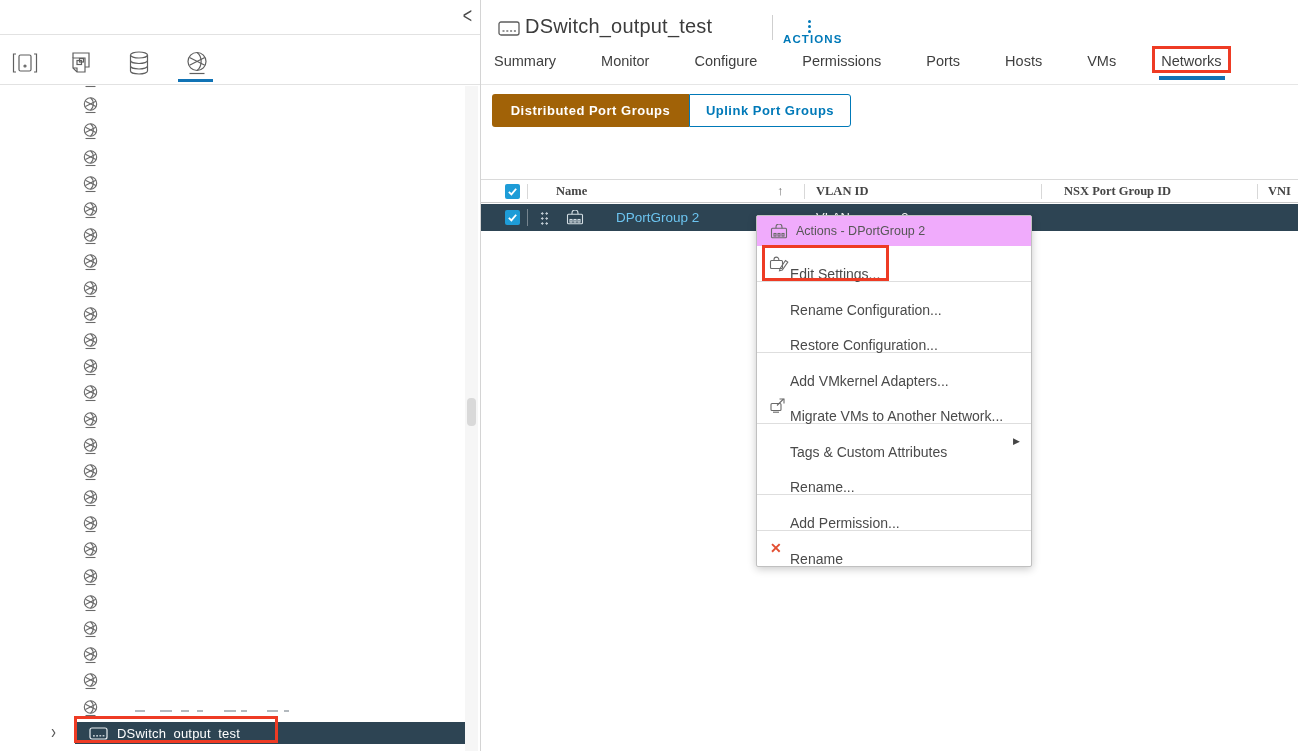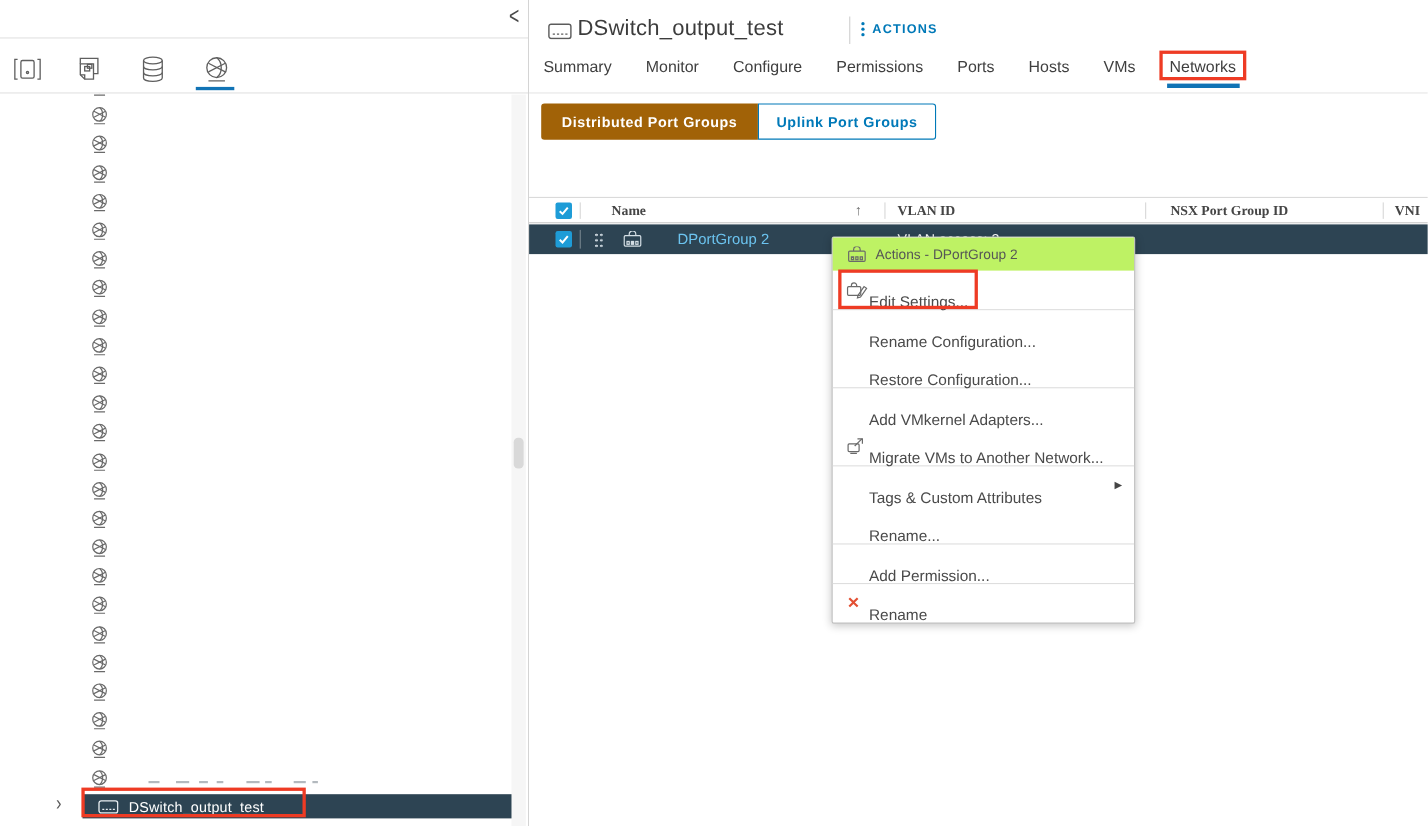--- a/index.html
+++ b/index.html
@@ -26,26 +26,26 @@
   .sb-selected-label { margin-left:9px; color:#ffffff; font-size:13px; letter-spacing:.2px; }
   .sb-expander { position:absolute; left:51px; top:722px; font-size:15px; color:#5a5a5a; z-index:5; cursor:pointer; transform:scaleY(1.3); }
   .sb-redbox { position:absolute; left:74px; top:716px; width:204px; height:27px; border:3px solid #ee3b24; z-index:6; pointer-events:none; }
 
   
   #main { position:absolute; left:481px; top:0; width:817px; height:751px; background:#fff; }
   .m-title-icon { position:absolute; left:17px; top:20px; }
   .m-title-icon svg { stroke:#5c5c5c; fill:none; stroke-width:1.3; }
   .m-title { position:absolute; left:44px; top:15px; font-size:20px; color:#3c3c3c; letter-spacing:.2px; }
   .m-vdiv { position:absolute; left:291px; top:15px; width:1px; height:25px; background:#cfcfcf; }
-  .m-actions { position:absolute; left:302px; top:20px; display:flex; align-items:center; cursor:pointer; }
+  .m-actions { position:absolute; left:302px; top:20px; display:flex; align-items:center; cursor:pointer;flex-direction:column; }
   .dots3 { display:flex; flex-direction:column; gap:2px; margin-right:7px; }
   .dots3 i { width:3px; height:3px; border-radius:50%; background:#0079b8; }
   .m-actions-label { color:#0079b8; font-size:11.5px; font-weight:bold; letter-spacing:1.1px; }
 
-  .m-tabs { position:absolute; left:13px; top:53px; display:flex; gap:31px; font-size:14.5px; color:#3f3f3f; }
+  .m-tabs { position:absolute; left:13px; top:53px; display:flex; gap:45px; font-size:14.5px; color:#3f3f3f; }
   .m-tab { position:relative; cursor:pointer; white-space:nowrap; }
   .m-tab.active .tab-underline { position:absolute; left:-2px; right:-3px; top:23px; height:4px; background:#1173b5; }
   .tab-redbox { position:absolute; left:-9px; right:-9px; top:-7px; height:27px; border:3px solid #ee3b24; pointer-events:none; }
   .m-tabs-divider { position:absolute; left:0; top:84px; width:817px; height:1px; background:#e6e6e6; }
 
   .btn-primary { position:absolute; left:11px; top:94px; width:197px; height:33px; background:#a16207; color:#fff; font-size:13px; font-weight:bold; letter-spacing:.5px; border:none; border-radius:3px 0 0 3px; cursor:pointer; font-family:inherit; }
   .btn-secondary { position:absolute; left:208px; top:94px; width:162px; height:33px; background:#fff; color:#0079b8; font-size:13px; font-weight:bold; letter-spacing:.5px; border:1px solid #0079b8; border-radius:0 3px 3px 0; cursor:pointer; font-family:inherit; }
 
   
   .tbl-topline { position:absolute; left:0; top:179px; width:817px; height:1px; background:#dadada; }
@@ -61,21 +61,21 @@
   .row-vdiv { position:absolute; left:46px; top:5px; width:1px; height:17px; background:rgba(255,255,255,.35); }
   .drag-handle { position:absolute; left:59px; top:7px; width:8px; height:14px; cursor:grab;
      background-image:radial-gradient(circle, #c2cdd5 1.1px, transparent 1.3px); background-size:4.5px 5px; }
   .row-pg-icon { position:absolute; left:85px; top:6px; }
   .row-pg-icon svg { stroke:#d4dee4; fill:none; stroke-width:1.1; }
   .row-name { position:absolute; left:110px; top:6px; color:#6cc4f0; font-size:13.5px; cursor:pointer;margin-left:25px; }
   .row-vlan { position:absolute; left:335px; top:6px; color:#ffffff; font-size:13px; }
 
   
   .ctx-menu { position:absolute; left:275px; top:215px; width:276px; background:#fff; border:1px solid #c0c0c0; border-radius:2px; box-shadow:0 2px 8px rgba(0,0,0,.22); z-index:10; }
-  .ctx-header { height:30px; background:#bef264; display:flex; align-items:center; font-size:12.5px; color:#565656; }
+  .ctx-header { height:30px; background:#f0abfc; display:flex; align-items:center; font-size:12.5px; color:#565656; }
   .ctx-header svg { margin:0 8px 0 13px; stroke:#6a6a6a; fill:none; stroke-width:1.1; }
   .ctx-item { position:relative; height:35px; display:flex; align-items:center; font-size:14px; color:#4a4a4a; cursor:pointer; }
   .ctx-item .mi-icon { position:absolute; left:12px; top:9px; }
   .ctx-item .mi-icon svg { stroke:#6a6a6a; fill:none; stroke-width:1.1; }
   .ctx-label { margin-left:33px; white-space:nowrap;margin-top:20px; }
   .ctx-divider { height:1px; background:#dedede; }
   .ctx-subarrow { position:absolute; right:11px; top:12px; font-size:9px; color:#454545; }
   .del-x { position:absolute; left:13px; top:9px; color:#e34f32; font-size:14px; font-weight:bold; }
   .ctx-redbox { position:absolute; left:5px; top:-1px; width:127px; height:36px; border:3px solid #ee3b24; pointer-events:none; z-index:2; }
 </style>

